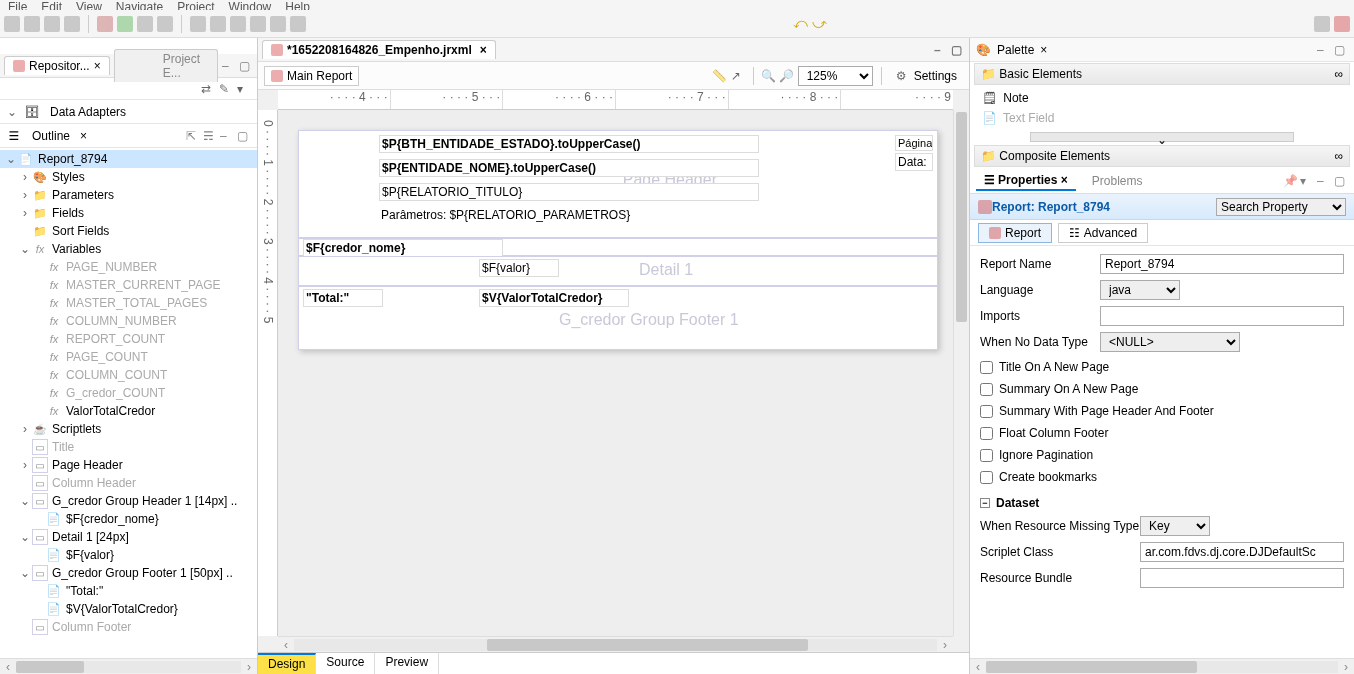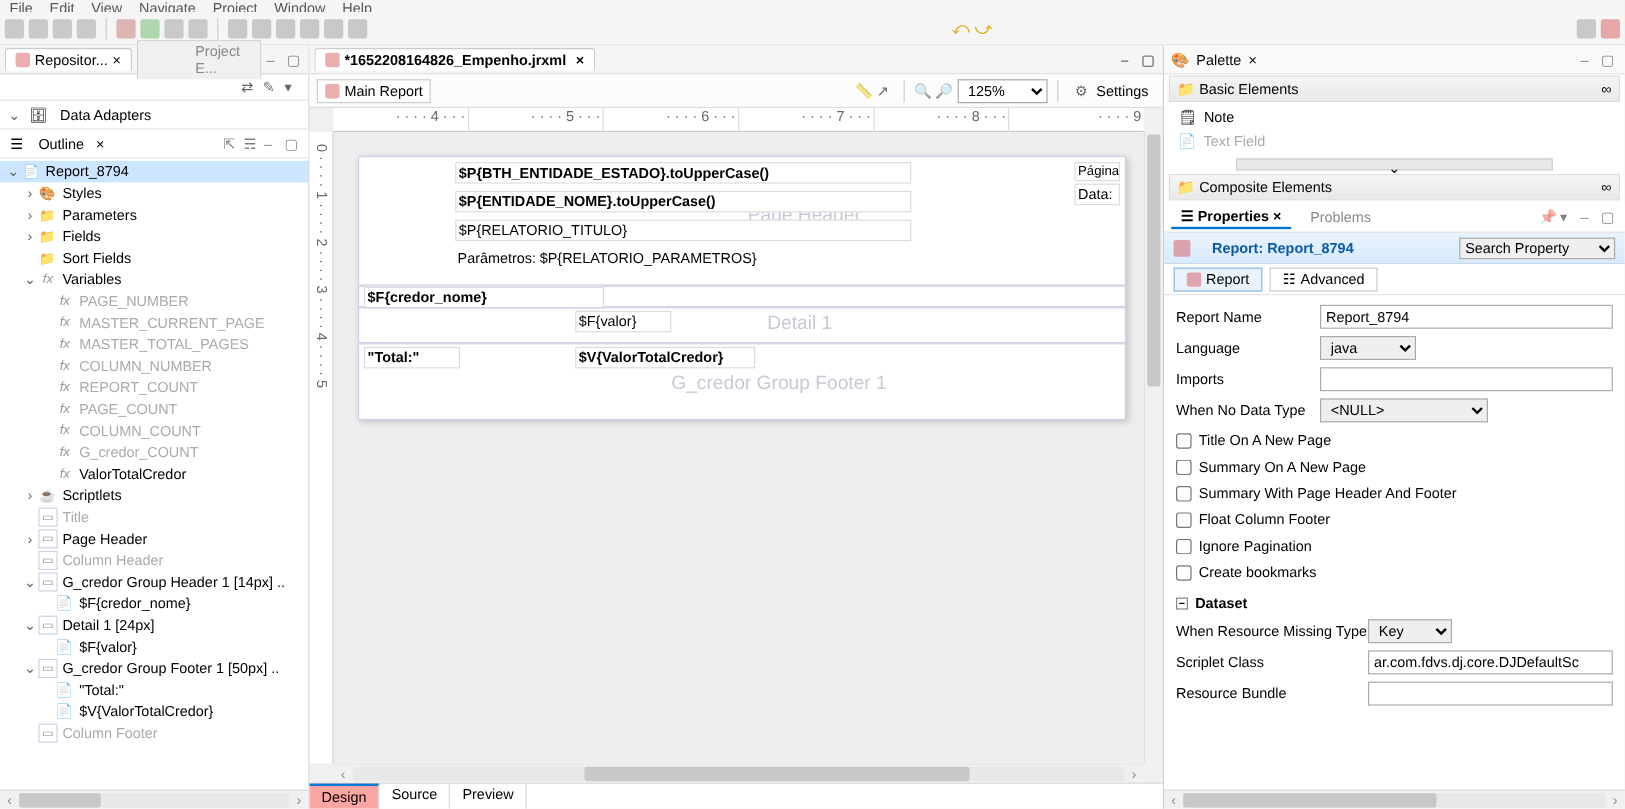--- a/index.html
+++ b/index.html
@@ -4,21 +4,21 @@
 <style>
 * { margin: 0; padding: 0; box-sizing: border-box; font-family: "Segoe UI", Tahoma, sans-serif; font-size: 12px; }
 body { background: #f0f0f0; width: 1354px; height: 674px; overflow: hidden; position: relative; }
 .menubar { background: #f5f5f5; height: 10px; display: flex; gap: 14px; padding-left: 8px; color: #555; overflow: hidden; }
 .menubar span { text-decoration: underline; text-decoration-color: transparent; }
 .toolbar { background: #f5f5f5; height: 28px; display: flex; align-items: center; gap: 4px; padding: 0 4px; border-bottom: 1px solid #ddd; }
 .tool-ico { width: 16px; height: 16px; display: inline-block; background: #888; border-radius: 2px; opacity: 0.4; }
 .tool-sep { width: 1px; height: 18px; background: #ccc; margin: 0 4px; }
 .main { display: flex; height: 636px; }
 .left-panels { width: 258px; background: #fff; border-right: 1px solid #ccc; display: flex; flex-direction: column; }
-.tab-strip { display: flex; align-items: center; height: 24px; background: #f5f5f5; border-bottom: 1px solid #ddd; padding: 0 4px; gap: 4px; }
+.tab-strip { display: flex; align-items: center; height: 24px; background: #f5f5f5; border-bottom: 1px solid #ddd; padding: 0 4px; gap: 4px; margin-top: 16px; }
 .tab { padding: 2px 8px; background: #fff; border: 1px solid #ccc; border-bottom: none; border-radius: 3px 3px 0 0; display: flex; align-items: center; gap: 4px; cursor: pointer; }
 .tab.inactive { background: #f0f0f0; color: #888; padding-left: 48px; }
 .panel-tools { margin-left: auto; display: flex; gap: 3px; }
 .panel-tools span { width: 14px; height: 14px; display: inline-block; opacity: 0.5; cursor: pointer; }
 .data-adapters { height: 24px; display: flex; align-items: center; gap: 6px; padding: 0 6px; border-bottom: 1px solid #e5e5e5; }
 .expander { width: 12px; text-align: center; cursor: pointer; color: #666; }
 .outline-hdr { height: 24px; display: flex; align-items: center; padding: 0 6px; gap: 6px; background: #fff; border-bottom: 1px solid #e5e5e5; }
 .tree { flex: 1; overflow: auto; padding: 2px 0; }
 .tree-row { display: flex; align-items: center; height: 18px; cursor: pointer; padding-right: 4px; white-space: nowrap; }
 .tree-row.selected { background: #cde6ff; }
@@ -47,32 +47,32 @@
 .canvas-wrap { flex: 1; position: relative; overflow: hidden; background: #f0f0f0; }
 .ruler-h { position: absolute; top: 0; left: 20px; right: 16px; height: 20px; background: #fff; border-bottom: 1px solid #ccc; font-size: 9px; color: #666; display: flex; }
 .ruler-v { position: absolute; top: 20px; left: 0; width: 20px; bottom: 16px; background: #fff; border-right: 1px solid #ccc; font-size: 9px; color: #666; }
 .canvas { position: absolute; left: 20px; top: 20px; right: 16px; bottom: 16px; overflow: auto; background: #eee; }
 .page { margin: 20px; width: 640px; background: #fff; box-shadow: 2px 2px 6px rgba(0,0,0,0.2); position: relative; }
 .band { border: 1px solid #d0d0e8; position: relative; }
 .band-label { position: absolute; font-size: 16px; color: #c8c8d8; pointer-events: none; }
 .rpt-el { position: absolute; border: 1px solid #dcdcdc; background: #fff; font-size: 12px; padding: 1px 2px; white-space: nowrap; overflow: hidden; }
 .footer-tabs { height: 22px; background: #fff; border-top: 1px solid #ccc; display: flex; }
 .footer-tabs .ftab { padding: 2px 10px; border-right: 1px solid #ddd; cursor: pointer; }
-.footer-tabs .ftab.active { background: #fca5a5; border-top: 2px solid #0078d7; }
+.footer-tabs .ftab.active { background: #fde047; border-top: 2px solid #0078d7; }
 
 .right-panels { width: 384px; background: #fff; display: flex; flex-direction: column; }
 .r-header { height: 24px; display: flex; align-items: center; padding: 0 6px; gap: 6px; border-bottom: 1px solid #e5e5e5; background: #f9f9f9; }
 .palette-cat { height: 22px; background: linear-gradient(#f5f5f5,#e8e8e8); border: 1px solid #ddd; padding: 2px 6px; margin: 1px 4px; display: flex; align-items: center; cursor: pointer; }
 .palette-items { padding: 2px 8px; margin: 0 4px; }
 .pal-item { display: flex; align-items: center; gap: 6px; height: 20px; cursor: pointer; }
 .pal-more { height: 10px; background: #e8e8e8; border: 1px solid #ccc; margin: 2px 60px; text-align: center; cursor: pointer; }
 .props-hdr { height: 26px; display: flex; align-items: center; background: #fff; border-bottom: 1px solid #ddd; padding: 0 6px; gap: 8px; }
 .props-hdr .tab2 { padding: 2px 8px; cursor: pointer; }
 .props-hdr .tab2.active { border-bottom: 2px solid #0078d7; font-weight: bold; }
-.props-title { height: 26px; background: linear-gradient(#eaf3fc,#d7eafc); display: flex; align-items: center; padding: 0 8px; gap: 18px; color: #0a5aa8; font-weight: bold; border-bottom: 1px solid #c8d8e8; }
+.props-title { height: 26px; background: linear-gradient(#eaf3fc,#d7eafc); display: flex; align-items: center; padding: 0 8px; gap: 0; color: #0a5aa8; font-weight: bold; border-bottom: 1px solid #c8d8e8; }
 .search-prop { margin-left: auto; }
 .search-prop select { border: 1px solid #aaa; width: 130px; }
 .subtabs { height: 26px; display: flex; align-items: center; padding: 4px 8px; gap: 6px; border-bottom: 1px solid #e5e5e5; }
 .subtab { padding: 2px 10px; border: 1px solid #ccc; background: #fff; cursor: pointer; display: flex; align-items: center; gap: 4px; }
 .subtab.active { background: #eaf3fc; border-color: #8ab8e0; }
 .props-body { flex: 1; overflow: auto; padding: 6px 10px; }
 .prop-row { display: flex; align-items: center; height: 24px; margin-bottom: 2px; }
 .prop-row .plabel { width: 120px; }
 .prop-row input[type=text], .prop-row select { flex: 1; border: 1px solid #aaa; padding: 1px 4px; height: 20px; }
 .chk-row { display: flex; align-items: center; gap: 6px; height: 22px; }

